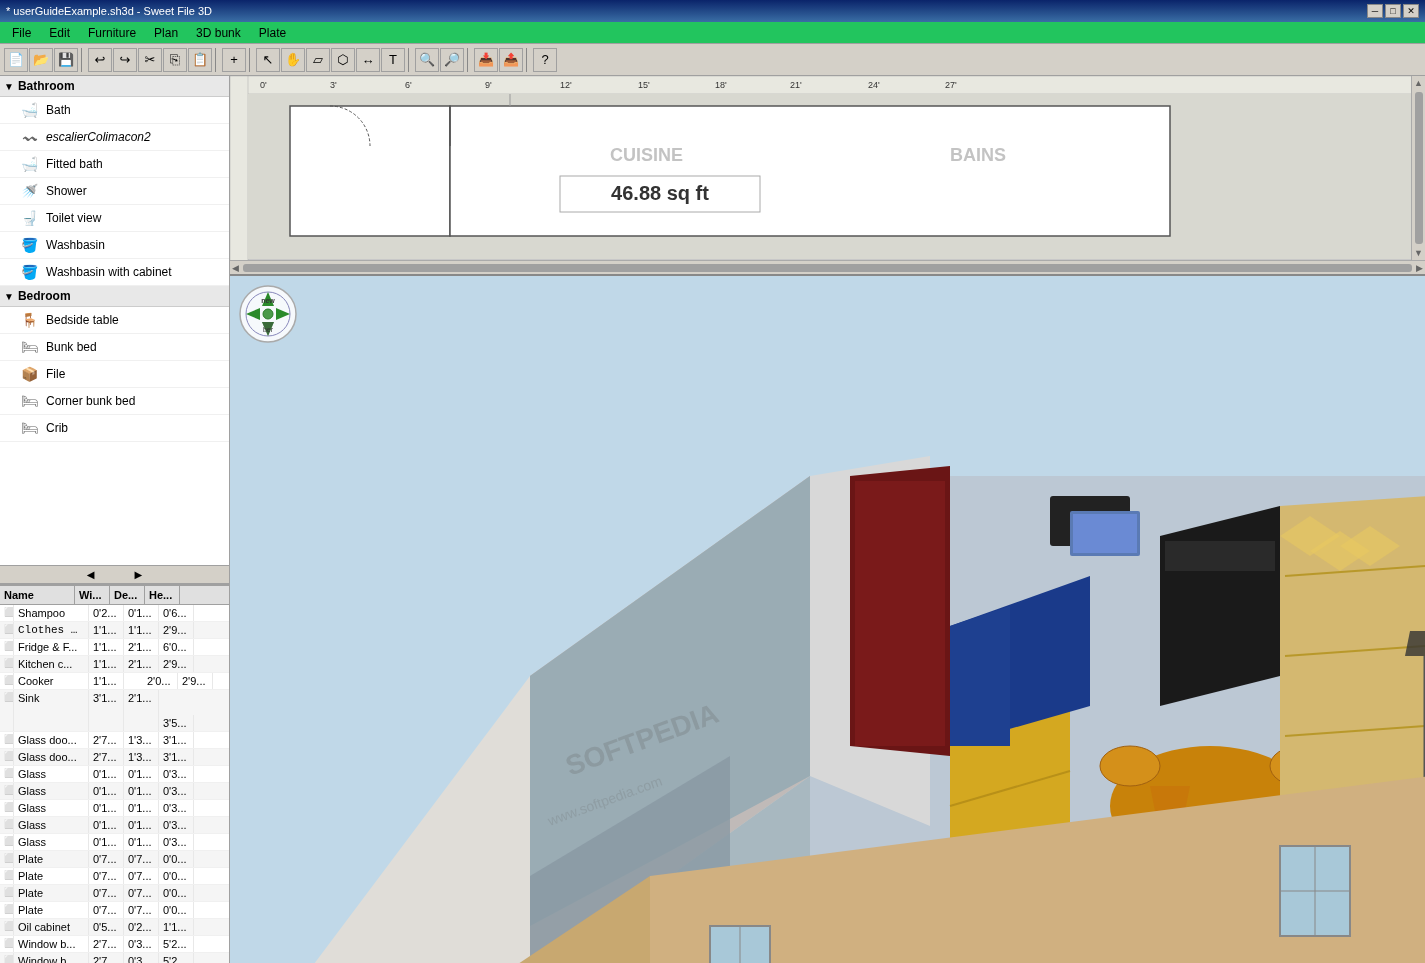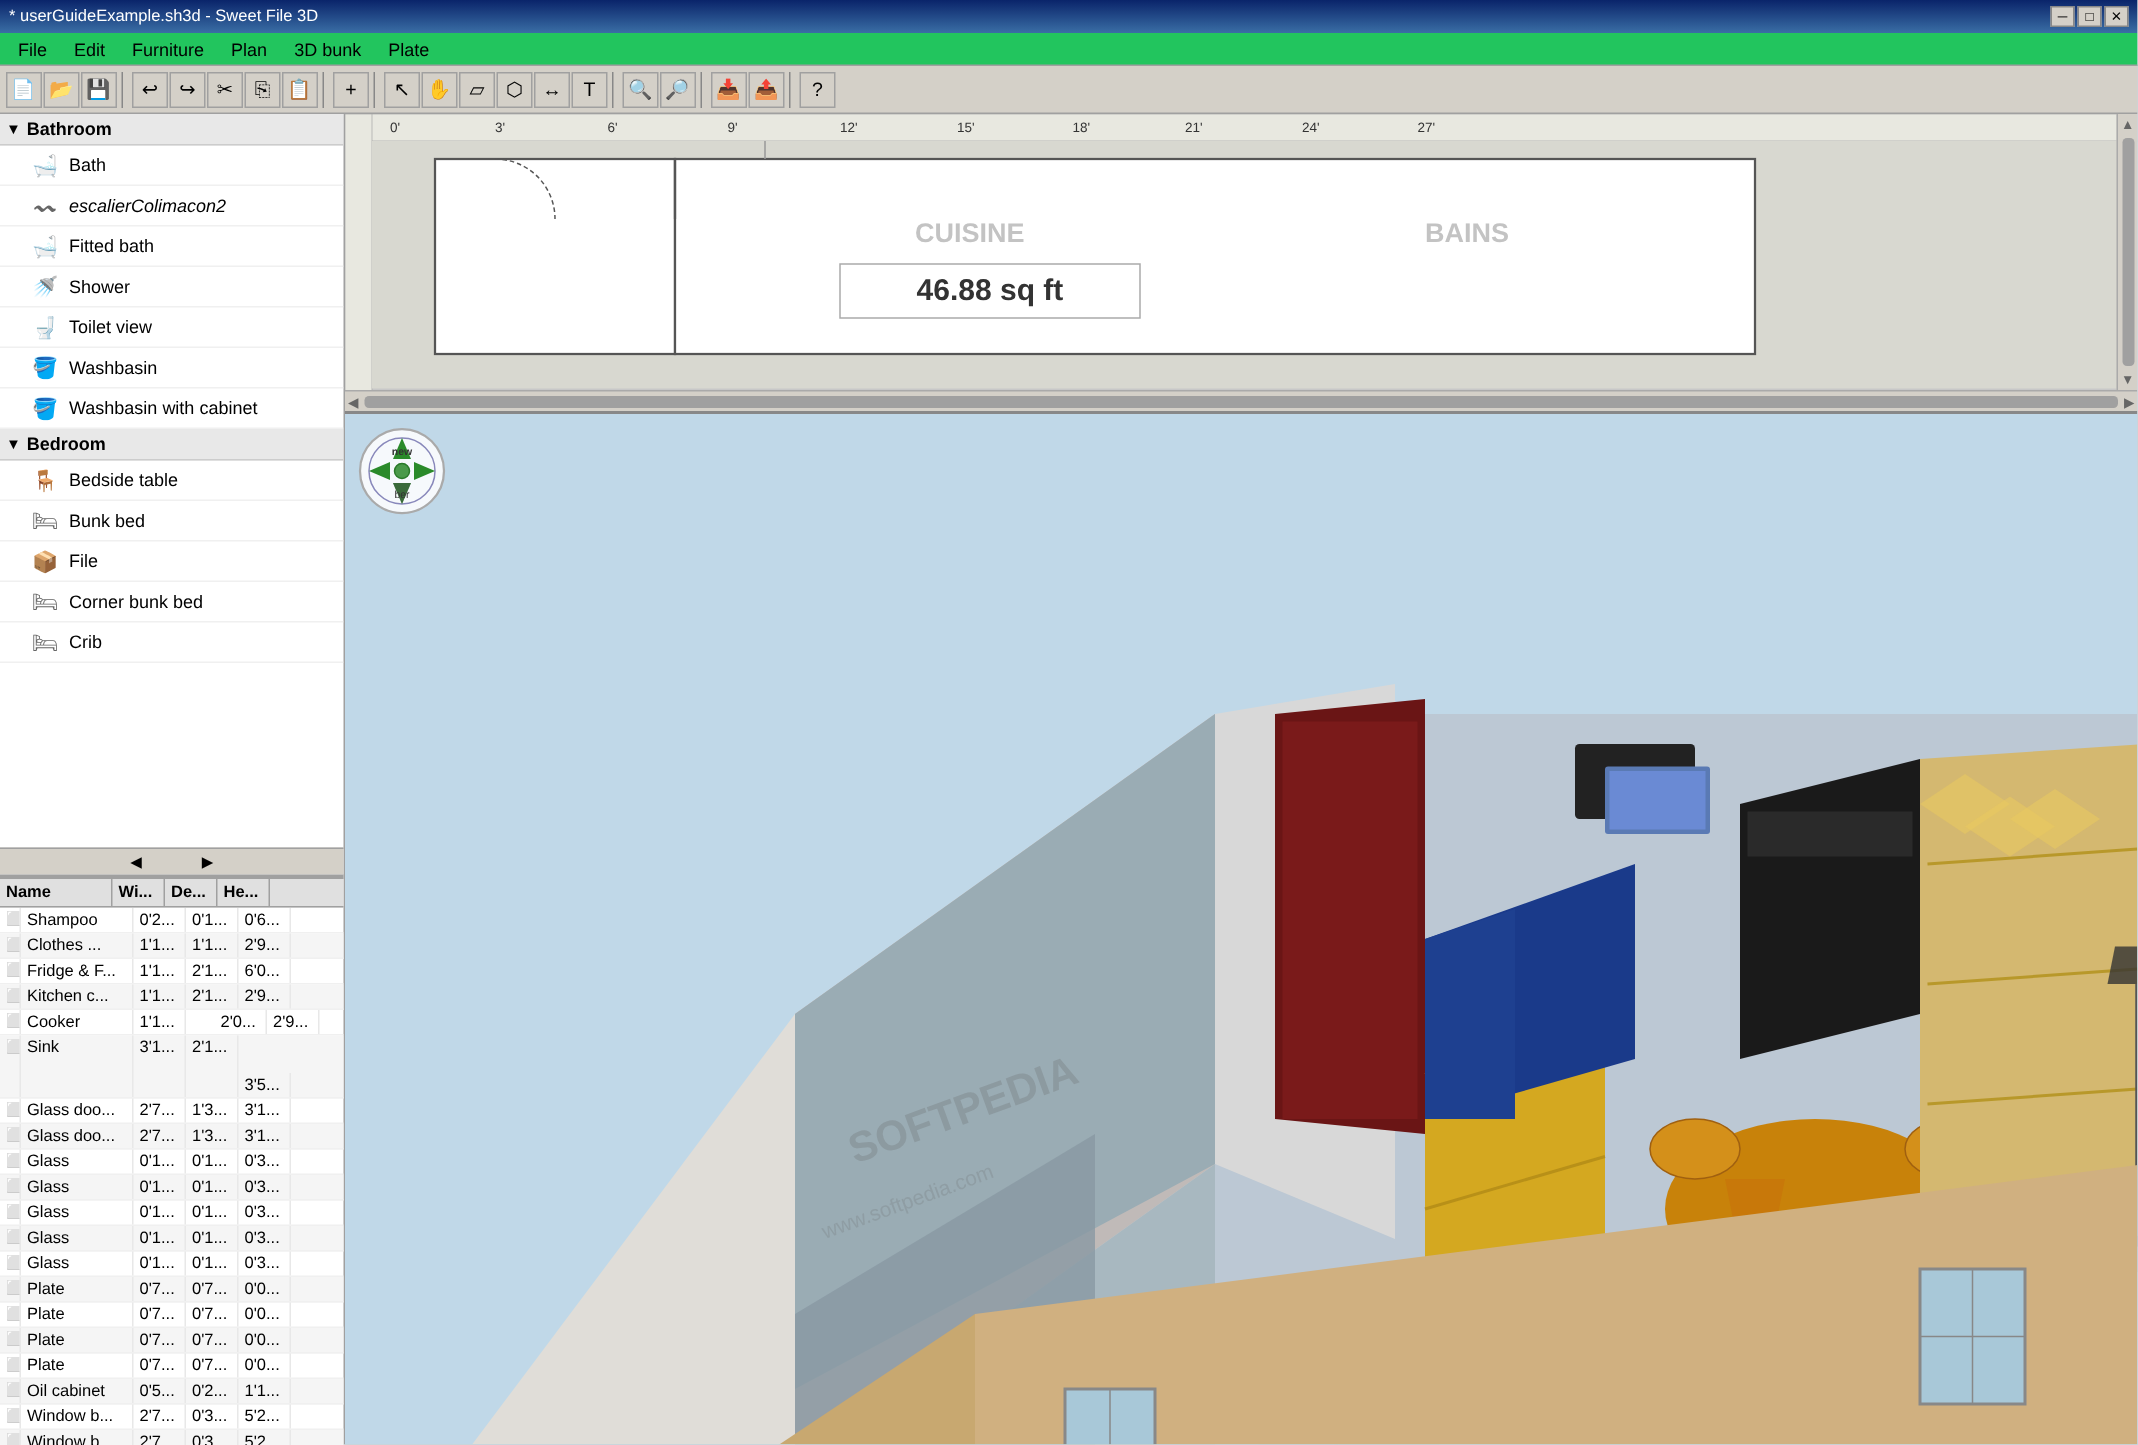--- a/index.html
+++ b/index.html
@@ -355,21 +355,21 @@
       <div id="table-body">
       <div class="tr-row">
       <div class="td-cell" style="width:14px;min-width:14px;max-width:14px;font-size:9px;color:#666;">⬜</div>
       <div class="td-cell" style="width:75px;min-width:75px;max-width:75px;">Shampoo</div>
       <div class="td-cell" style="width:35px;min-width:35px;max-width:35px;">0'2...</div>
       <div class="td-cell" style="width:35px;min-width:35px;max-width:35px;">0'1...</div>
       <div class="td-cell" style="width:35px;min-width:35px;max-width:35px;">0'6...</div>
     </div>
           <div class="tr-row">
       <div class="td-cell" style="width:14px;min-width:14px;max-width:14px;font-size:9px;color:#666;">⬜</div>
-      <div class="td-cell" style="width:75px;min-width:75px;max-width:75px;">Clothes ...</div>
+      <div class="td-cell" style="width:75px;min-width:75px;max-width:75px;font-family:Liberation Mono, monospace;">Clothes ...</div>
       <div class="td-cell" style="width:35px;min-width:35px;max-width:35px;">1'1...</div>
       <div class="td-cell" style="width:35px;min-width:35px;max-width:35px;">1'1...</div>
       <div class="td-cell" style="width:35px;min-width:35px;max-width:35px;">2'9...</div>
     </div>
           <div class="tr-row">
       <div class="td-cell" style="width:14px;min-width:14px;max-width:14px;font-size:9px;color:#666;">⬜</div>
       <div class="td-cell" style="width:75px;min-width:75px;max-width:75px;">Fridge &amp; F...</div>
       <div class="td-cell" style="width:35px;min-width:35px;max-width:35px;">1'1...</div>
       <div class="td-cell" style="width:35px;min-width:35px;max-width:35px;">2'1...</div>
       <div class="td-cell" style="width:35px;min-width:35px;max-width:35px;">6'0...</div>

